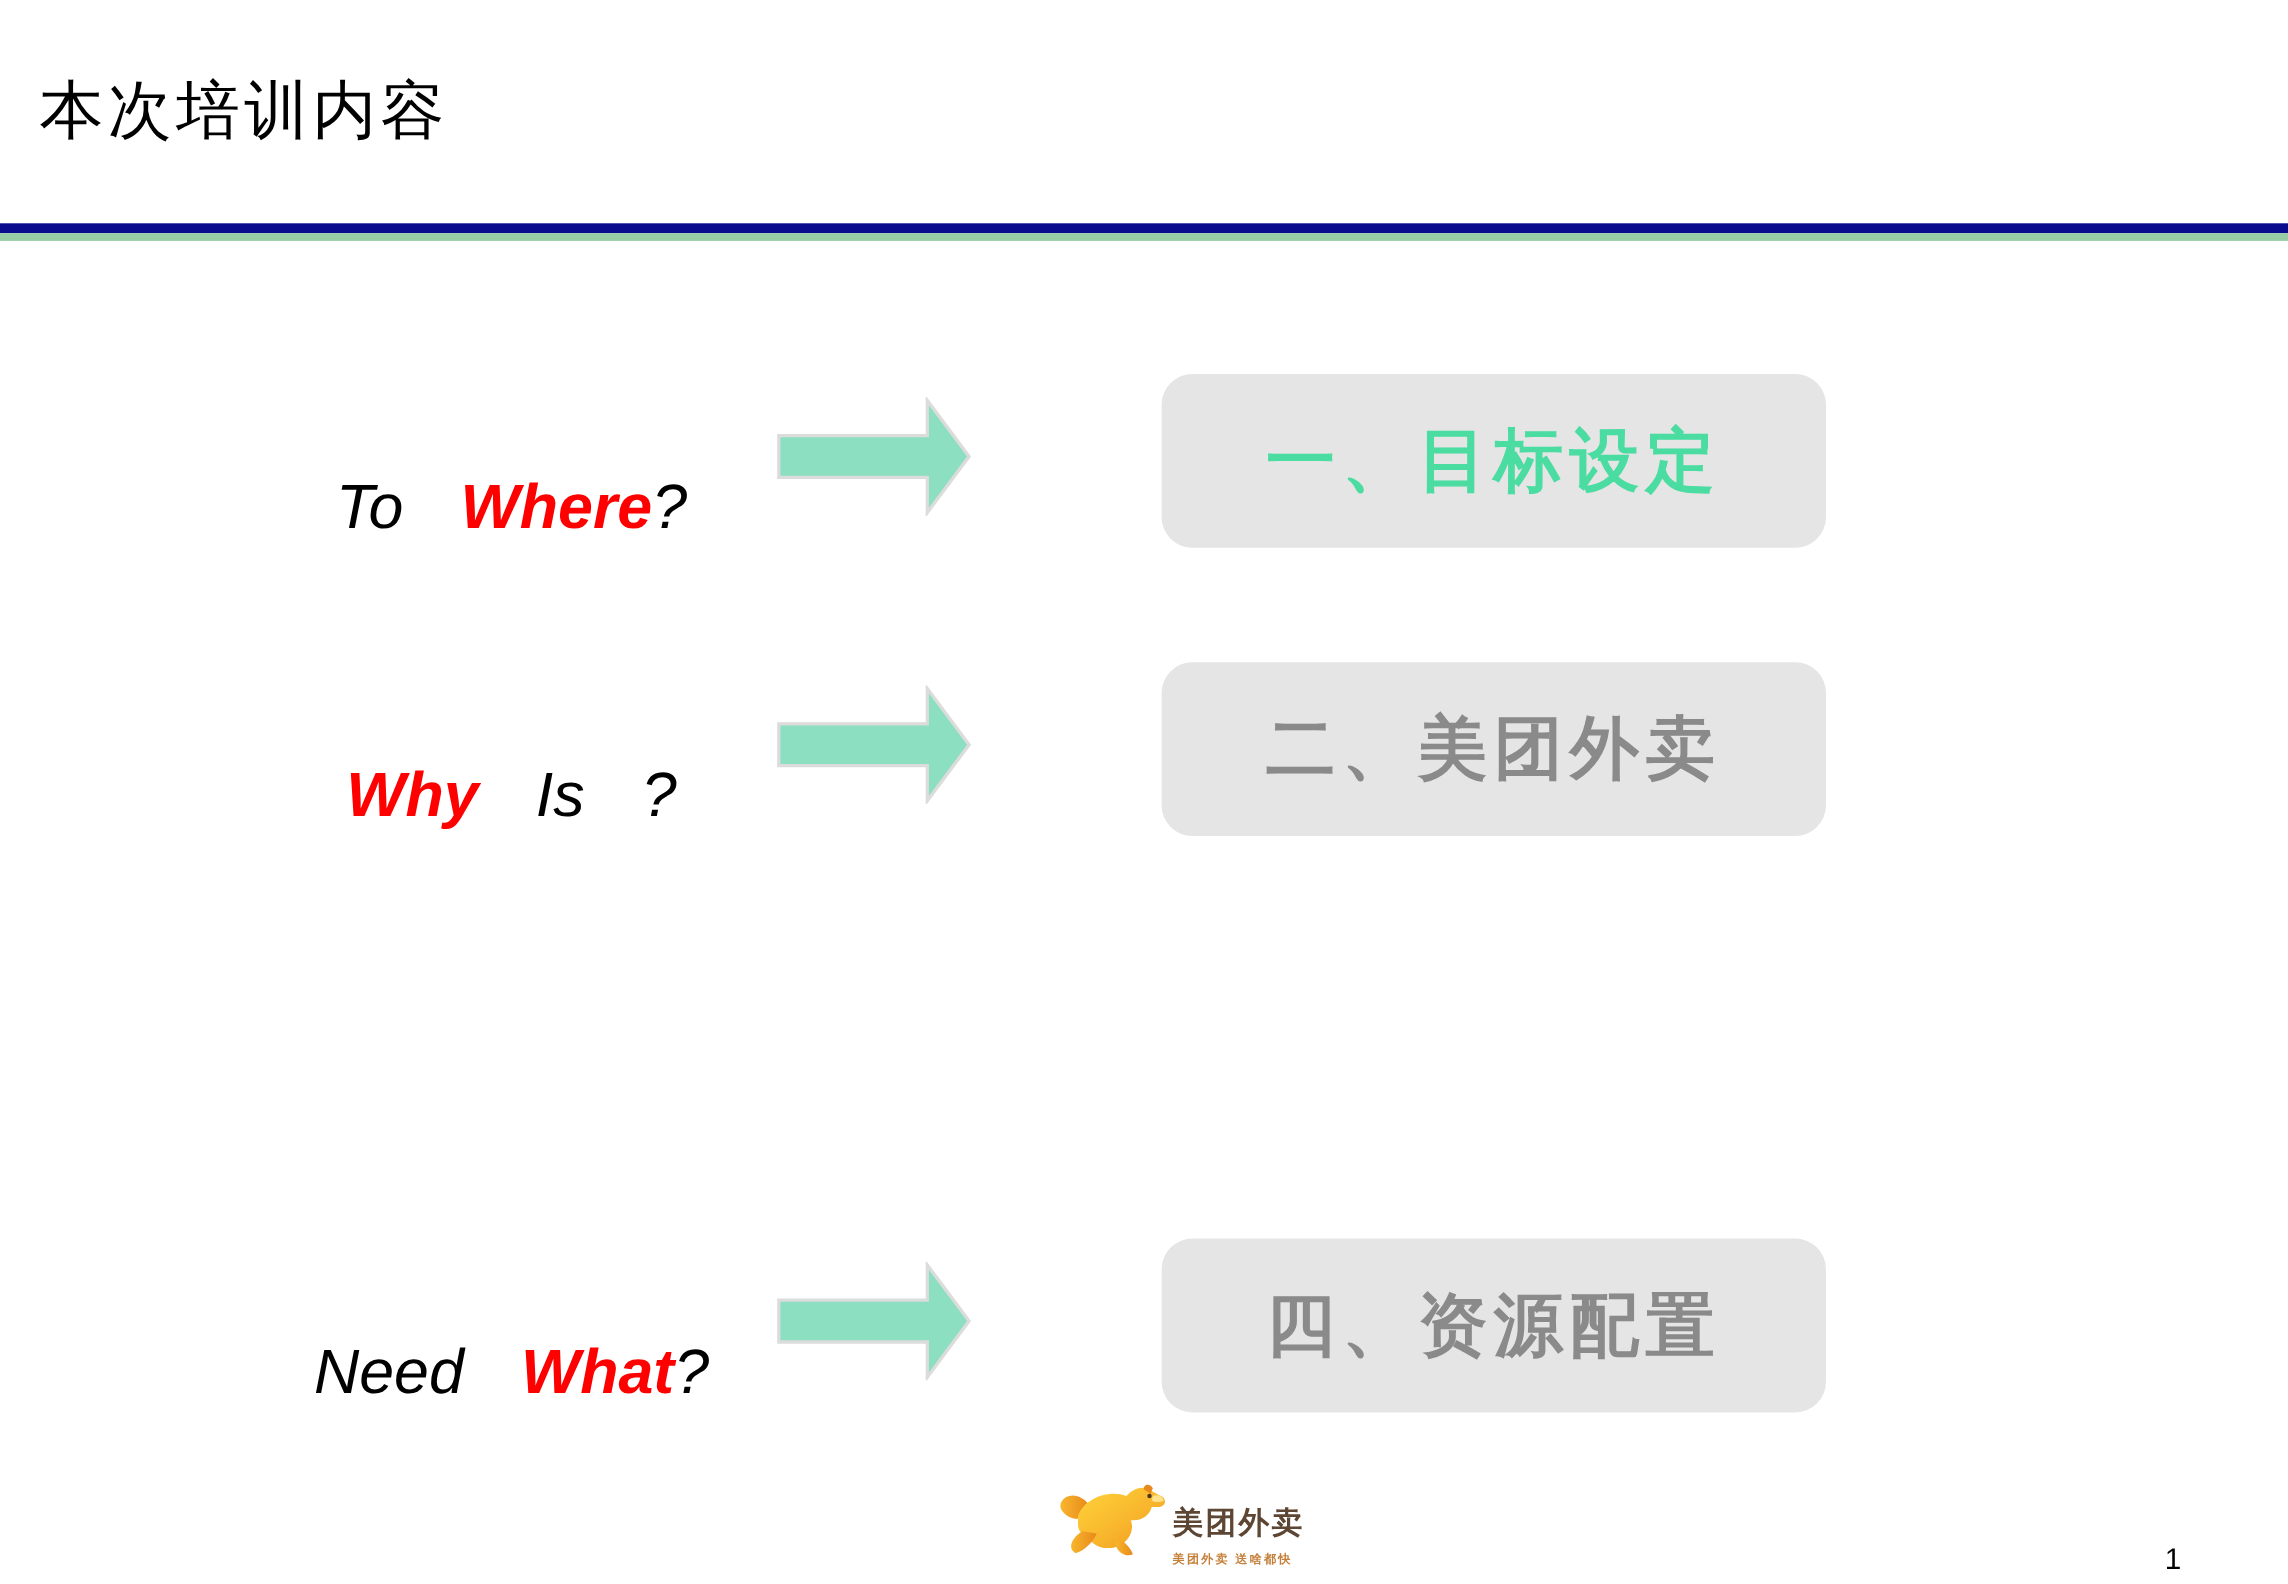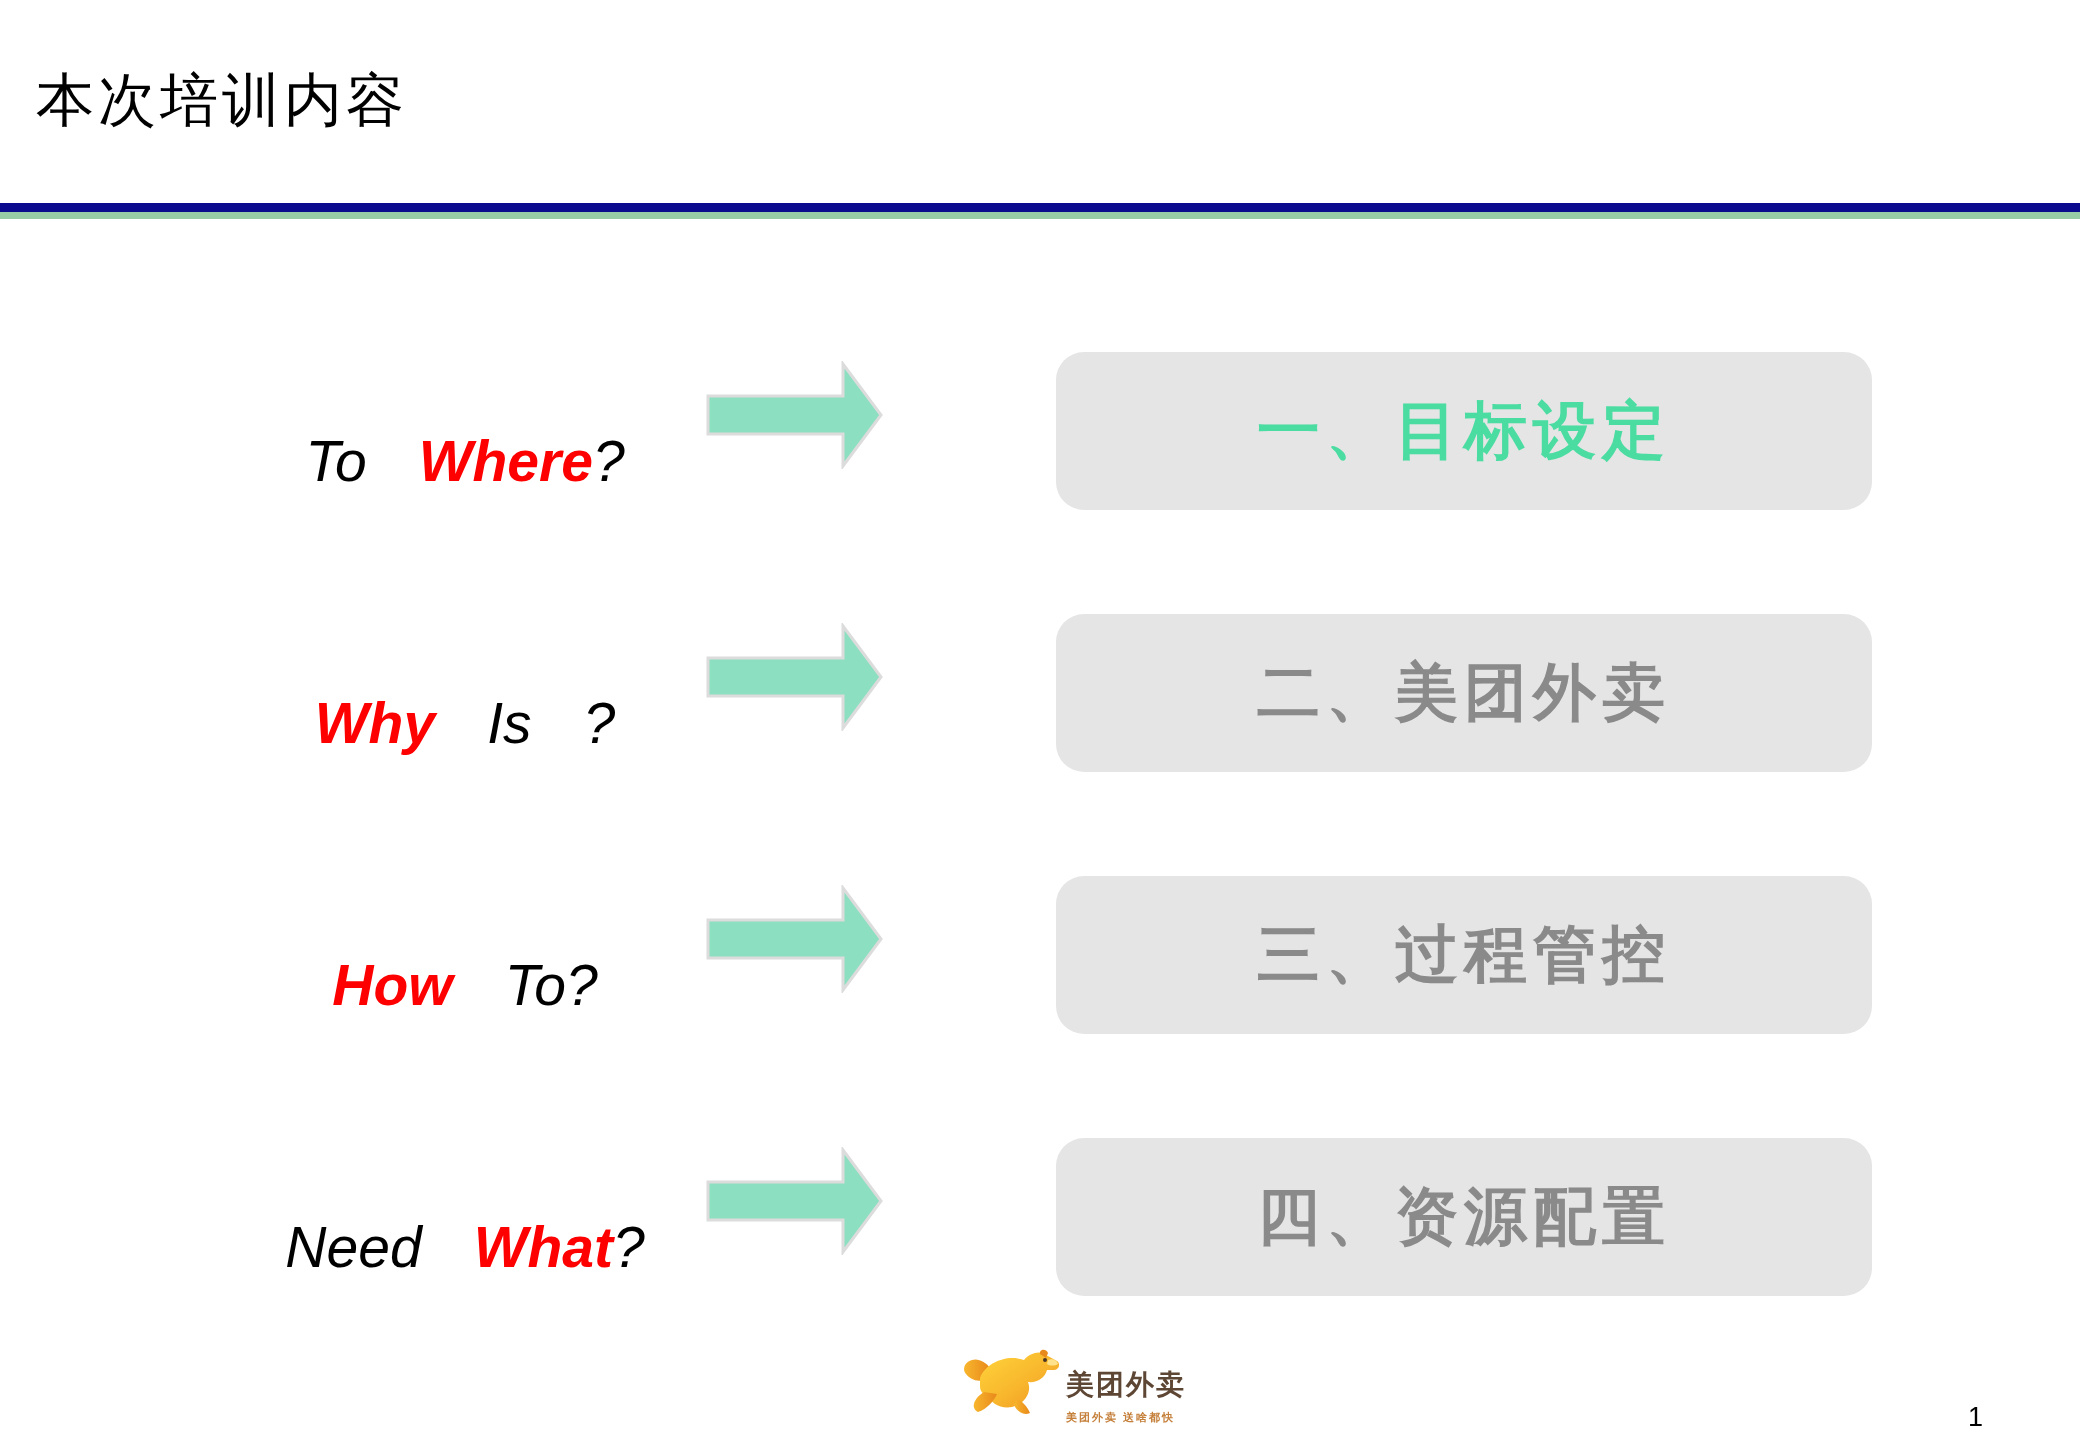--- a/index.html
+++ b/index.html
@@ -72,22 +72,22 @@
     top: 50%;
     transform: translateY(-50%);
     width: 178px;
     height: 108px;
     display: block;
   }
 
   .box {
     position: absolute;
     left: 1056px;
-    top: 16px;
-    width: 816px;
+    top: 4px;
+    width: 604px;
     height: 158px;
     background: #E5E5E5;
     border-radius: 28px;
     display: flex;
     align-items: center;
     justify-content: center;
   }
   .box-label {
     font-size: 63px;
     font-weight: bold;
@@ -163,29 +163,20 @@
   <div class="row r1">
     <div class="question"><span class="qr">Why</span><span class="qk gap">Is</span><span class="qk gap">?</span></div>
     <svg class="arrow" viewBox="0 0 178 108">
       <polygon points="2,35 137,35 137,3 175,54 137,105 137,73 2,73" fill="#8CDFC1" stroke="#DCDCDC" stroke-width="3"></polygon>
     </svg>
     <div class="box">
       <span class="box-label">二、美团外卖</span>
     </div>
   </div>
 
-  <div class="row r2">
-    <div class="question"><span class="qr">How</span><span class="qk gap">To?</span><span class="qk"></span></div>
-    <svg class="arrow" viewBox="0 0 178 108">
-      <polygon points="2,35 137,35 137,3 175,54 137,105 137,73 2,73" fill="#8CDFC1" stroke="#DCDCDC" stroke-width="3"></polygon>
-    </svg>
-    <div class="box">
-      <span class="box-label">三、过程管控</span>
-    </div>
-  </div>
 
   <div class="row r3">
     <div class="question"><span class="qk">Need</span><span class="qr gap">What</span><span class="qk">?</span></div>
     <svg class="arrow" viewBox="0 0 178 108">
       <polygon points="2,35 137,35 137,3 175,54 137,105 137,73 2,73" fill="#8CDFC1" stroke="#DCDCDC" stroke-width="3"></polygon>
     </svg>
     <div class="box">
       <span class="box-label">四、资源配置</span>
     </div>
   </div>

